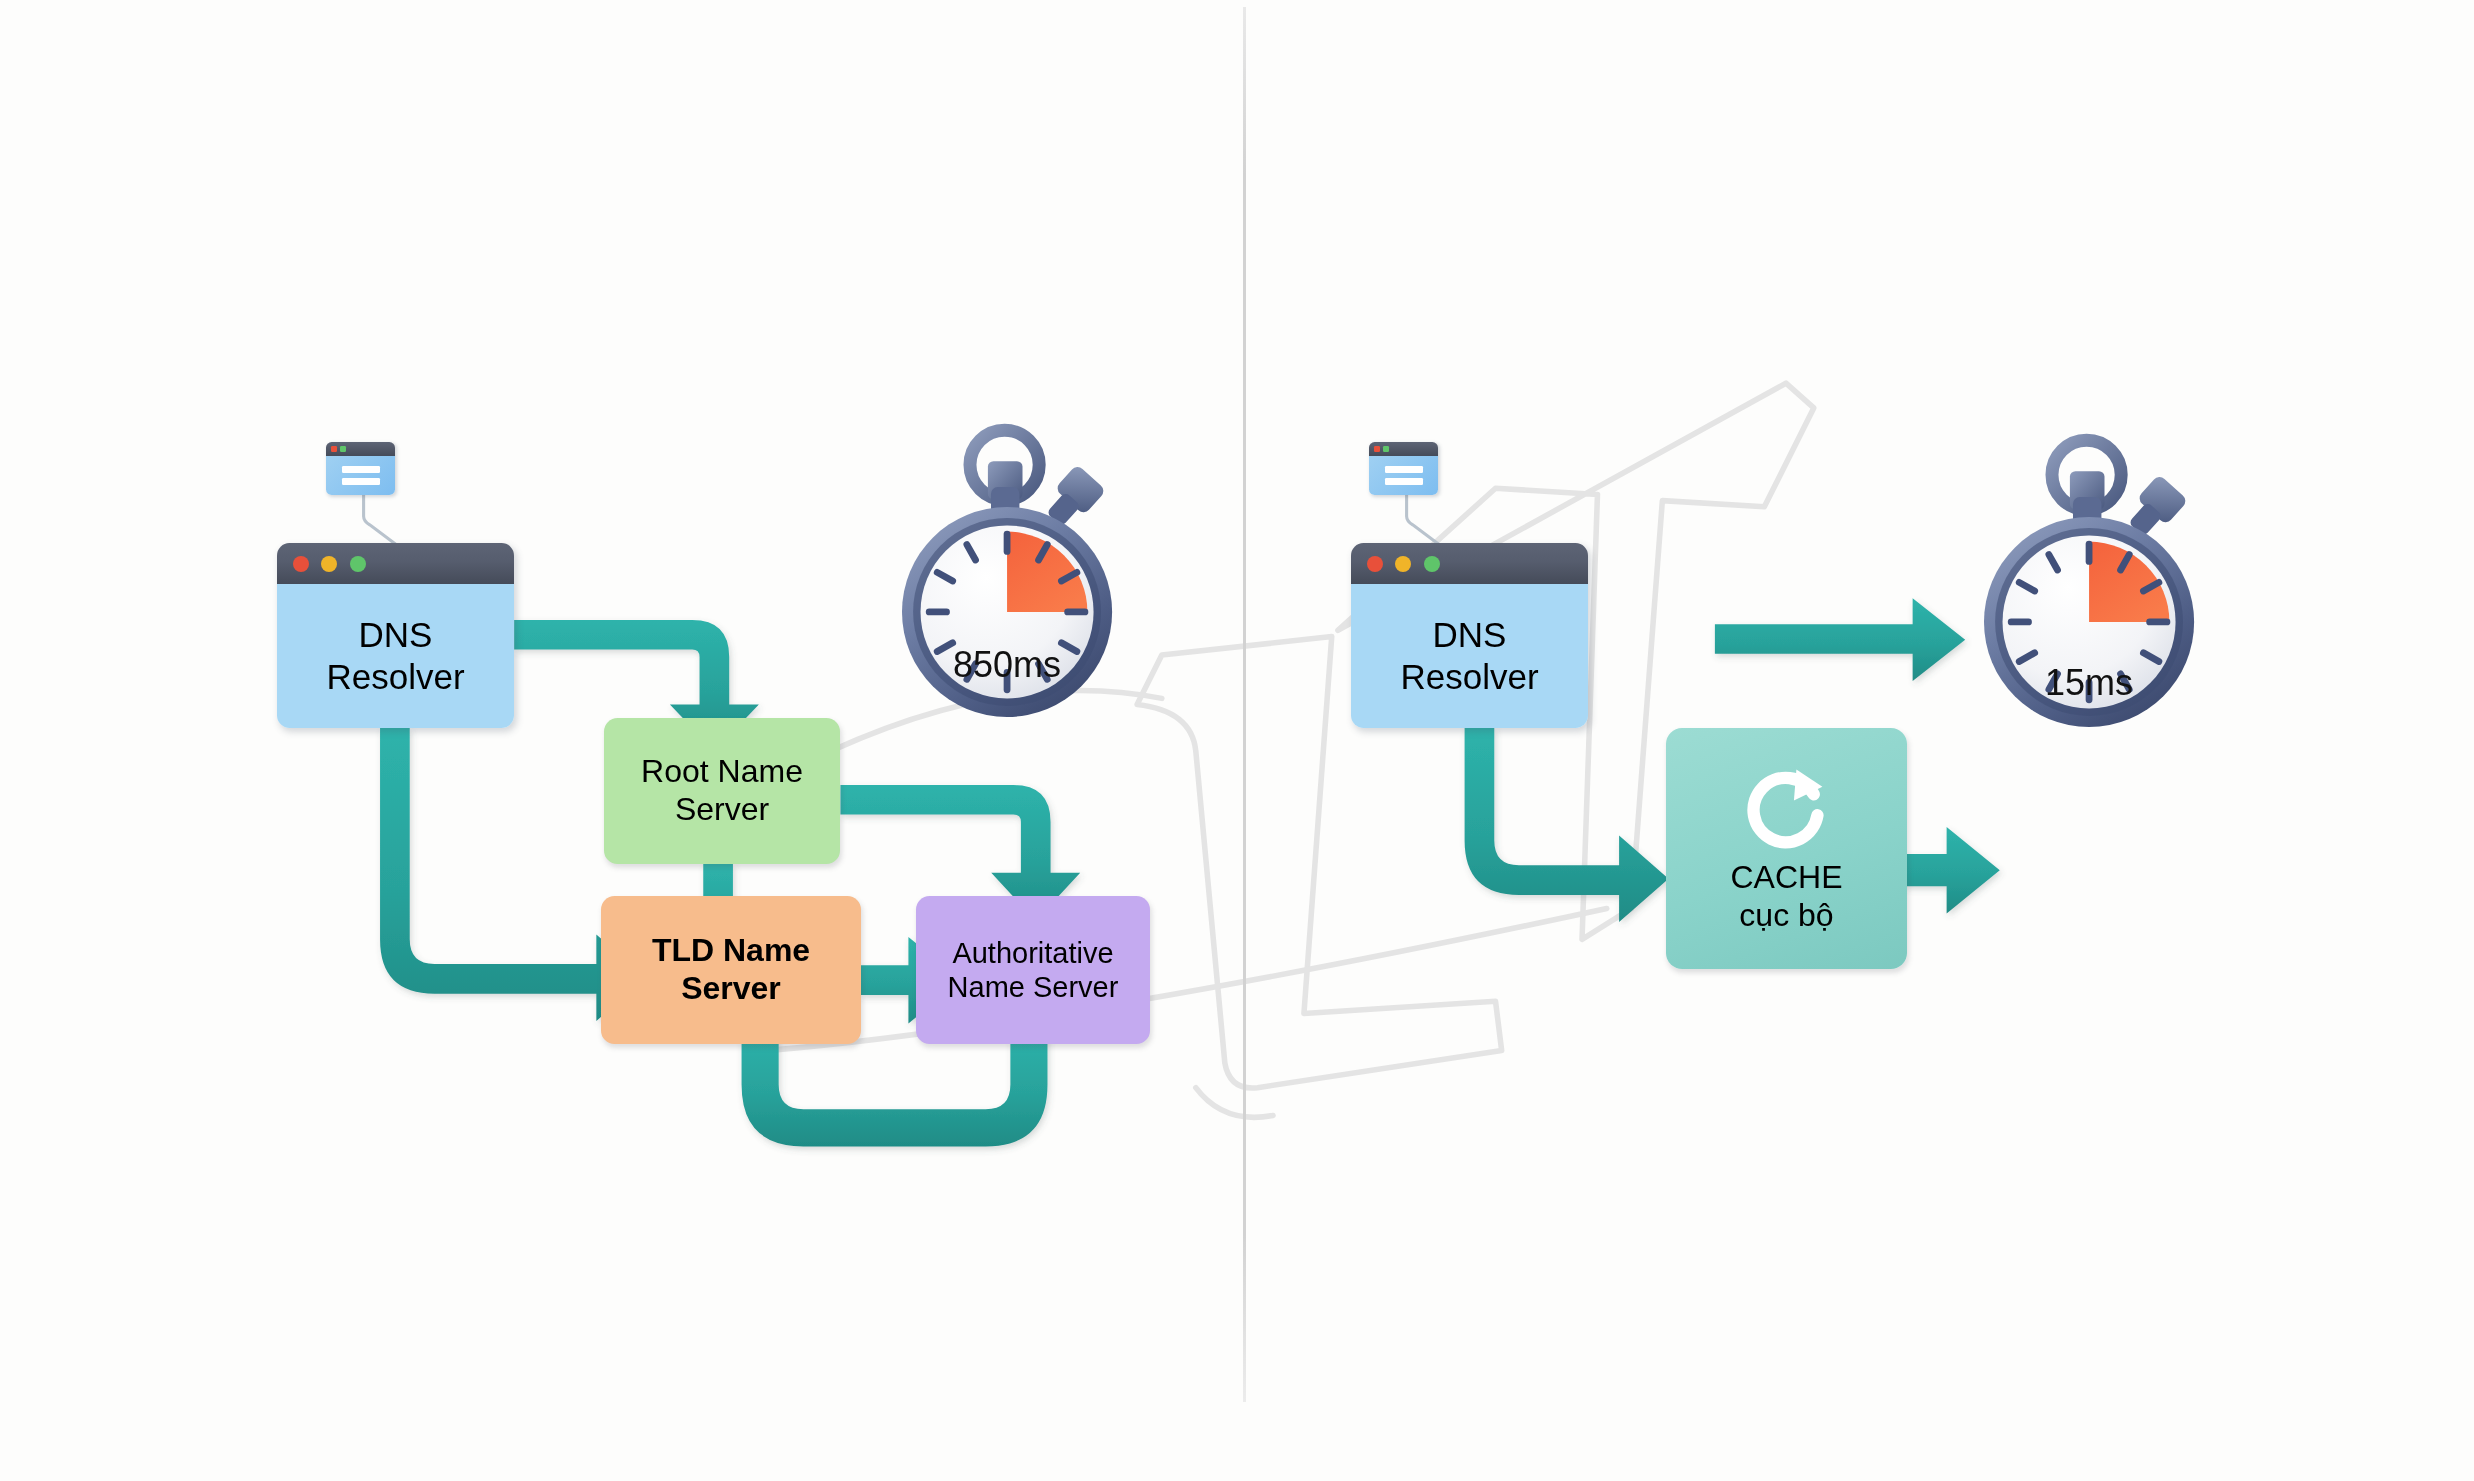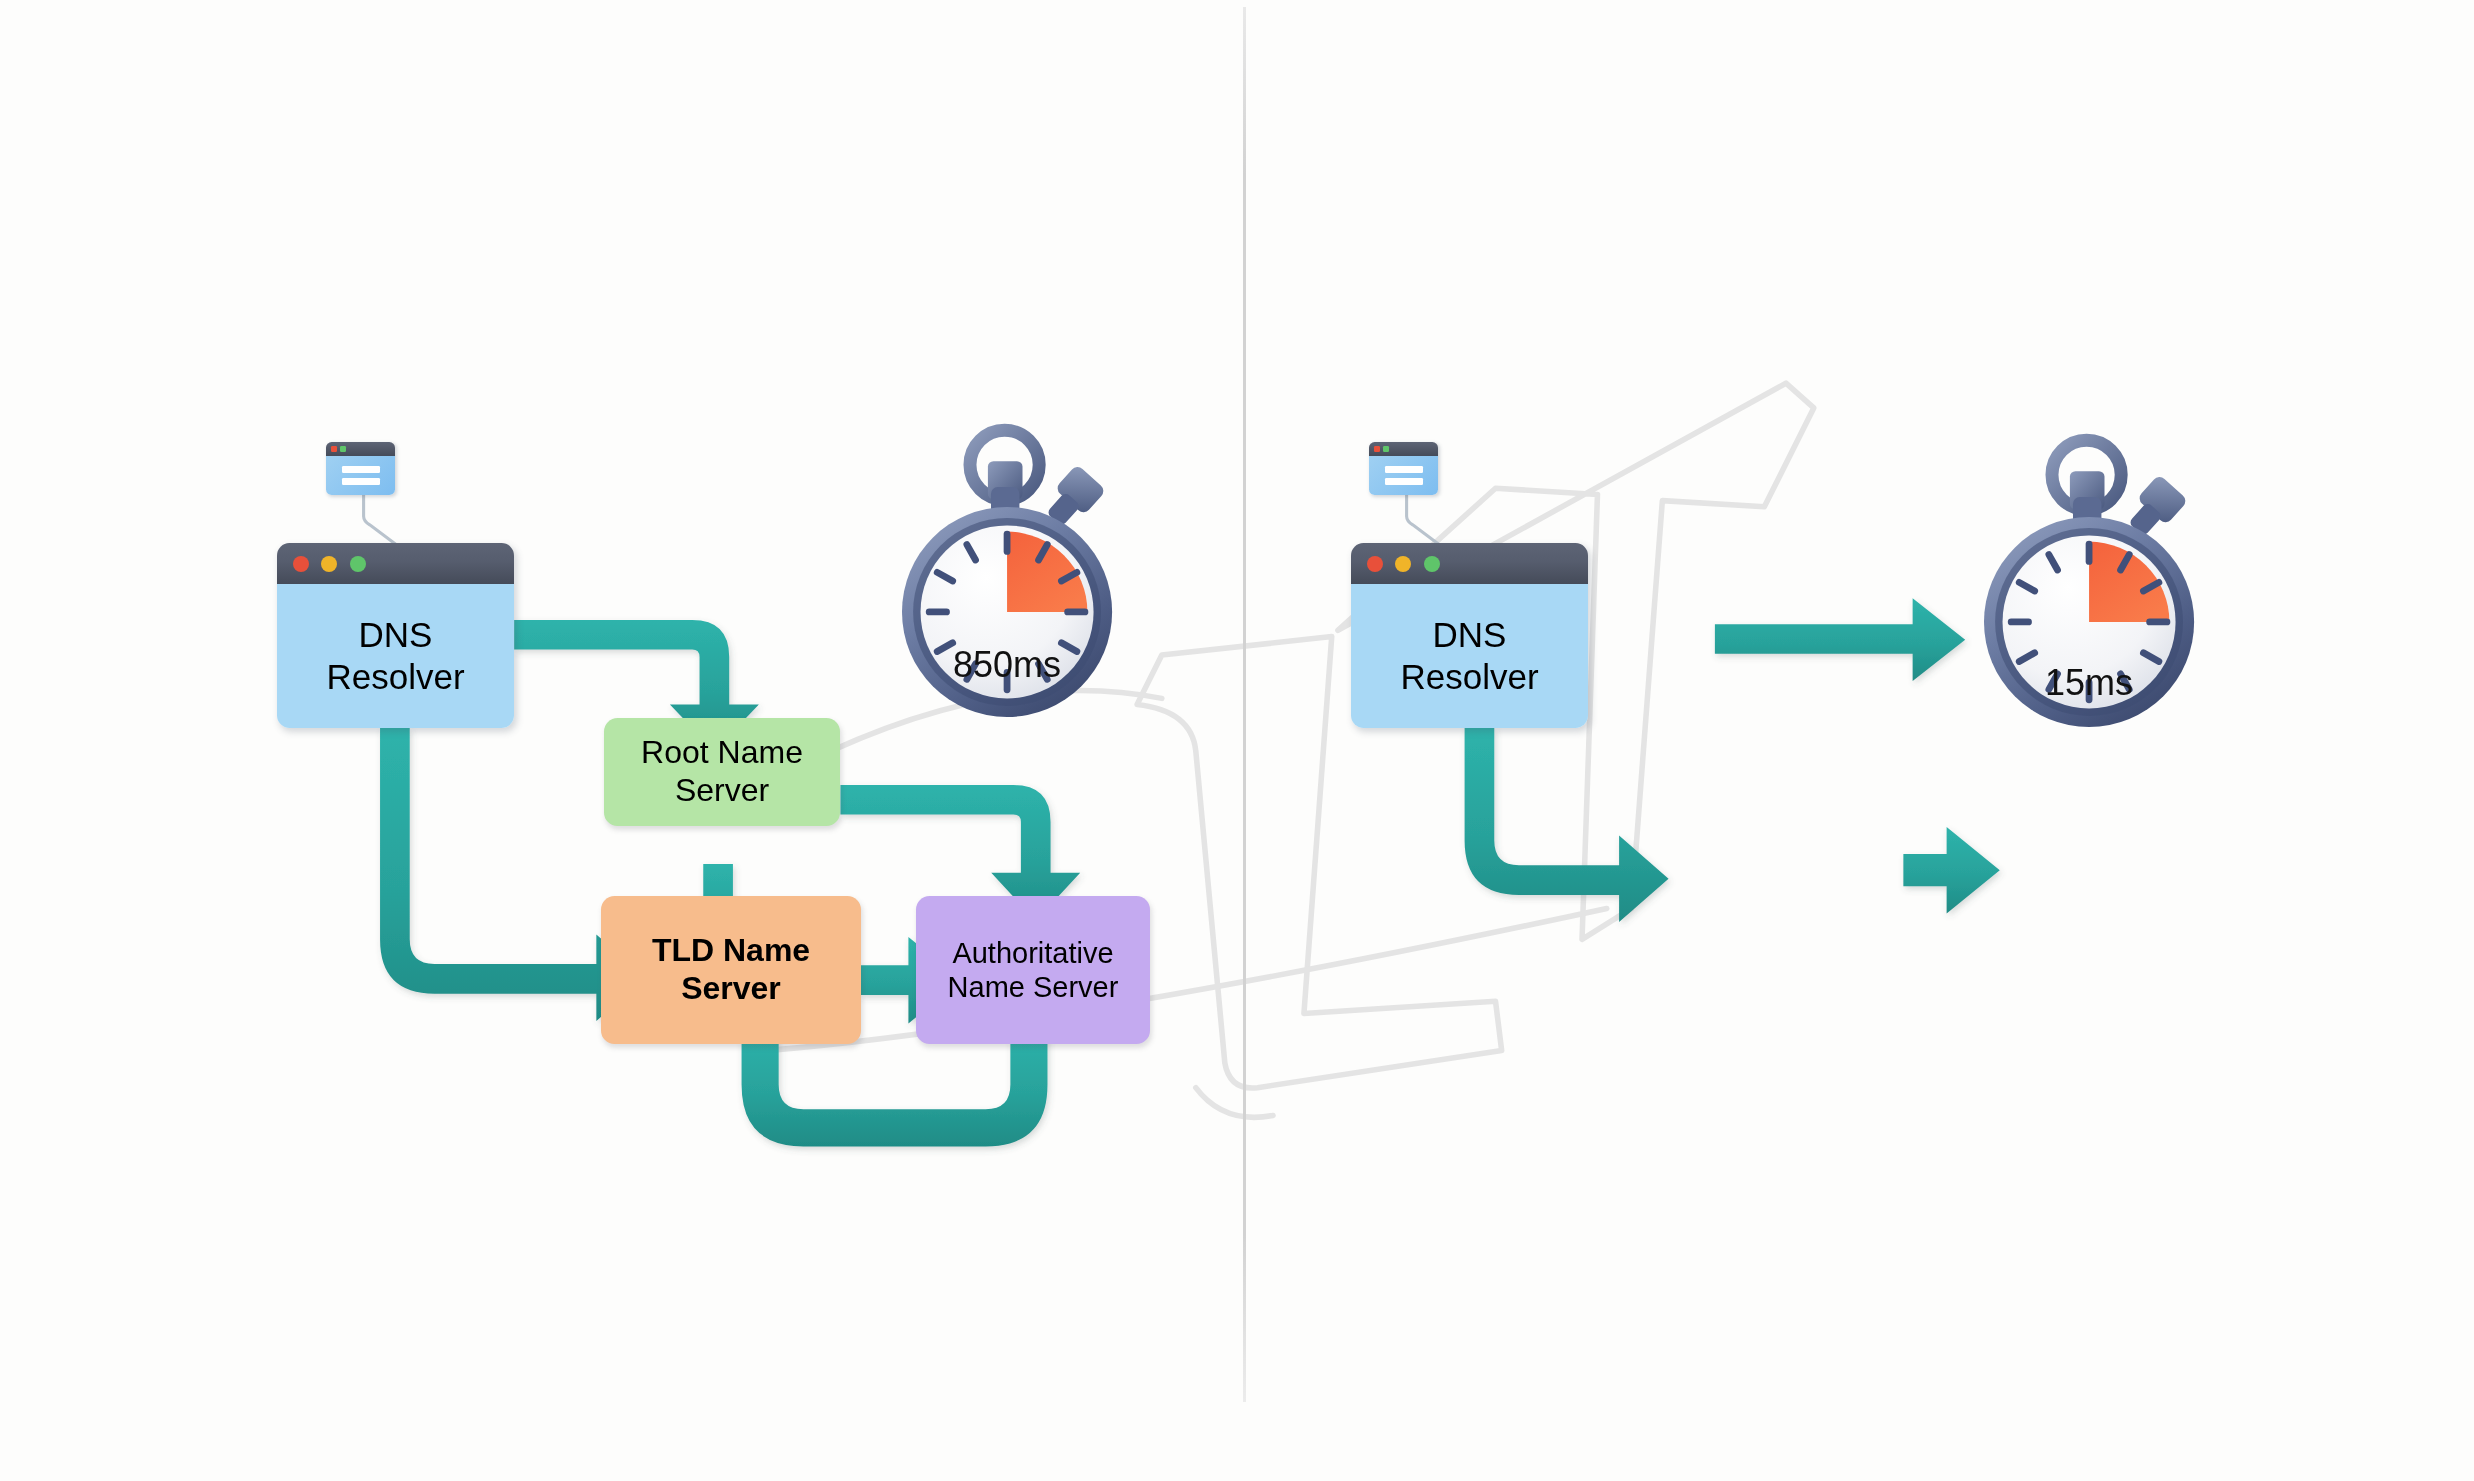--- a/index.html
+++ b/index.html
@@ -181,21 +181,21 @@
       <span class="dot" style="background:#e8503a"></span>
       <span class="dot" style="background:#f0b429"></span>
       <span class="dot" style="background:#5fc56a"></span>
     </div>
     <div class="winbody" style="font-size:35px;">
       <span class="ln">DNS</span>
       <span class="ln">Resolver</span>
     </div>
   </div>
 
-  <div class="node" style="left:604px; top:718px; width:236px; height:108px;
+  <div class="node" style="left:604px; top:718px; width:236px; height:146px;
               background:#b5e5a6; font-size:32px;">
     <span class="ln">Root Name</span>
     <span class="ln">Server</span>
   </div>
 
   <div class="node" style="left:601px; top:896px; width:260px; height:148px;
               background:#f7bc8c; font-size:32px;font-weight:bold;">
     <span class="ln">TLD Name</span>
     <span class="ln">Server</span>
   </div>
@@ -280,20 +280,32 @@
       <span class="dot" style="background:#e8503a"></span>
       <span class="dot" style="background:#f0b429"></span>
       <span class="dot" style="background:#5fc56a"></span>
     </div>
     <div class="winbody" style="font-size:35px;">
       <span class="ln">DNS</span>
       <span class="ln">Resolver</span>
     </div>
   </div>
 
+  <div class="node" style="left:1666px; top:728px; width:241px; height:241px;
+              background: linear-gradient(160deg,#9cdcd3 0%,#8ad3ca 55%,#7cc9c0 100%);
+              font-size:32px; border-radius:16px;">
+    <svg class="cacheicon" width="99" height="93" viewBox="0 0 160 150">
+      <g fill="none" stroke="#ffffff" stroke-width="20" stroke-linecap="round">
+        <path d="M124 52 A52 52 0 1 0 130 86"></path>
+      </g>
+      <path d="M96 12 L138 40 L92 62 Z" fill="#ffffff"></path>
+    </svg>
+    <span class="ln">CACHE</span>
+    <span class="ln">cục bộ</span>
+  </div>
 
 
   <svg class="stopwatch" style="left:1958px; top:418px;" width="272" height="309" viewBox="0 0 440 500">
     <defs>
       <linearGradient id="rimR" x1="0.15" y1="0" x2="0.85" y2="1">
         <stop offset="0%" stop-color="#8e9cbd"></stop>
         <stop offset="35%" stop-color="#6d7da4"></stop>
         <stop offset="70%" stop-color="#4e5d85"></stop>
         <stop offset="100%" stop-color="#39466a"></stop>
       </linearGradient>

